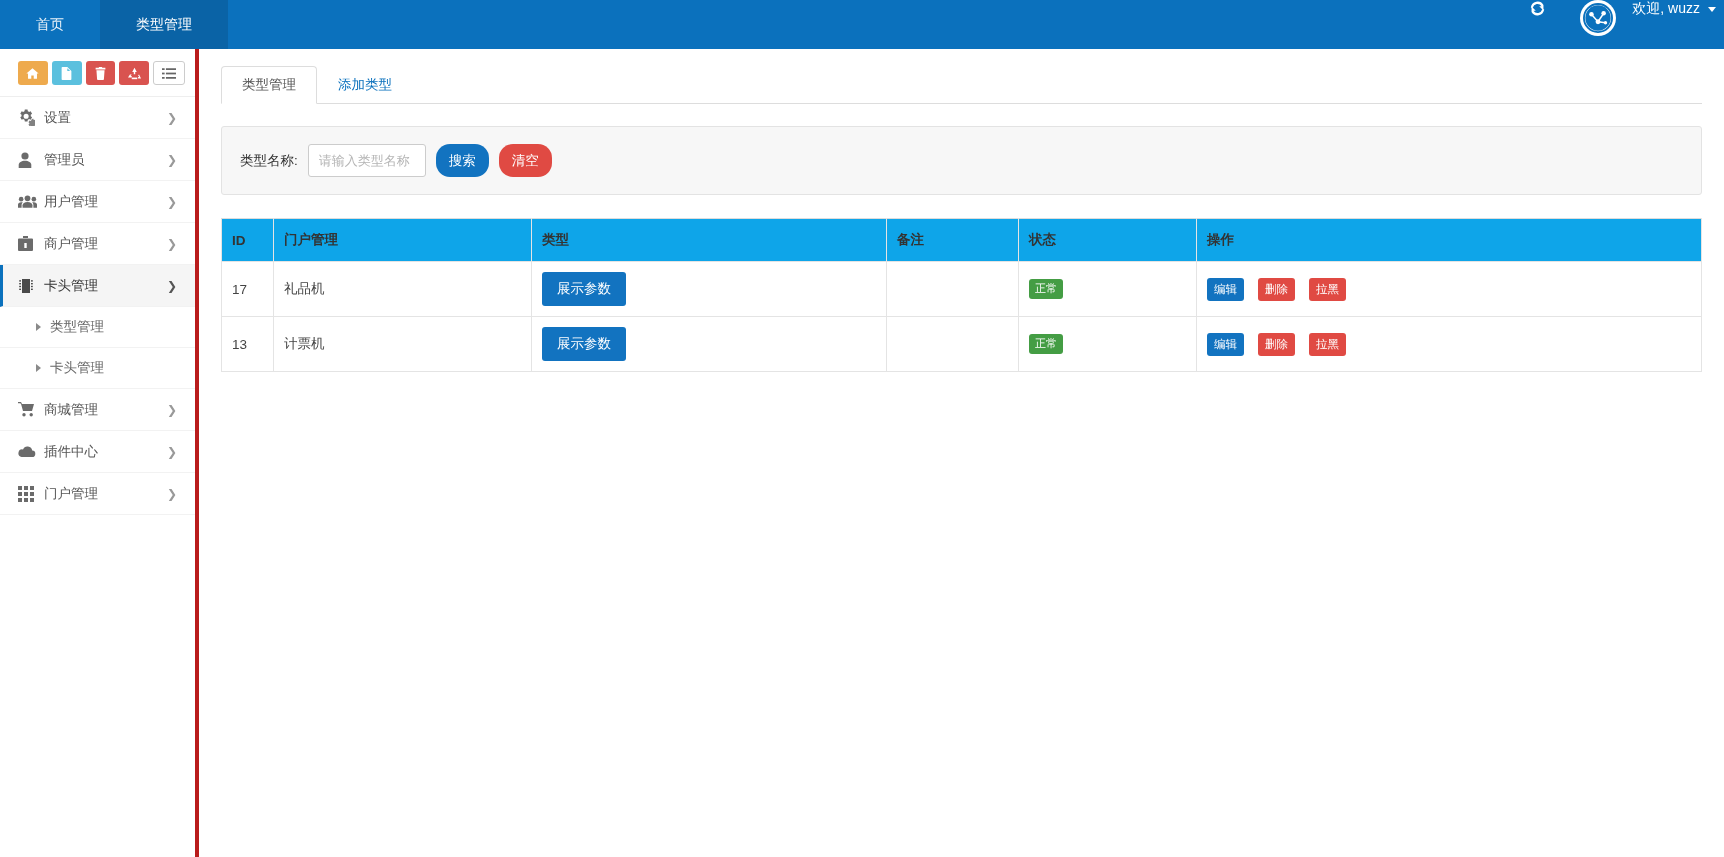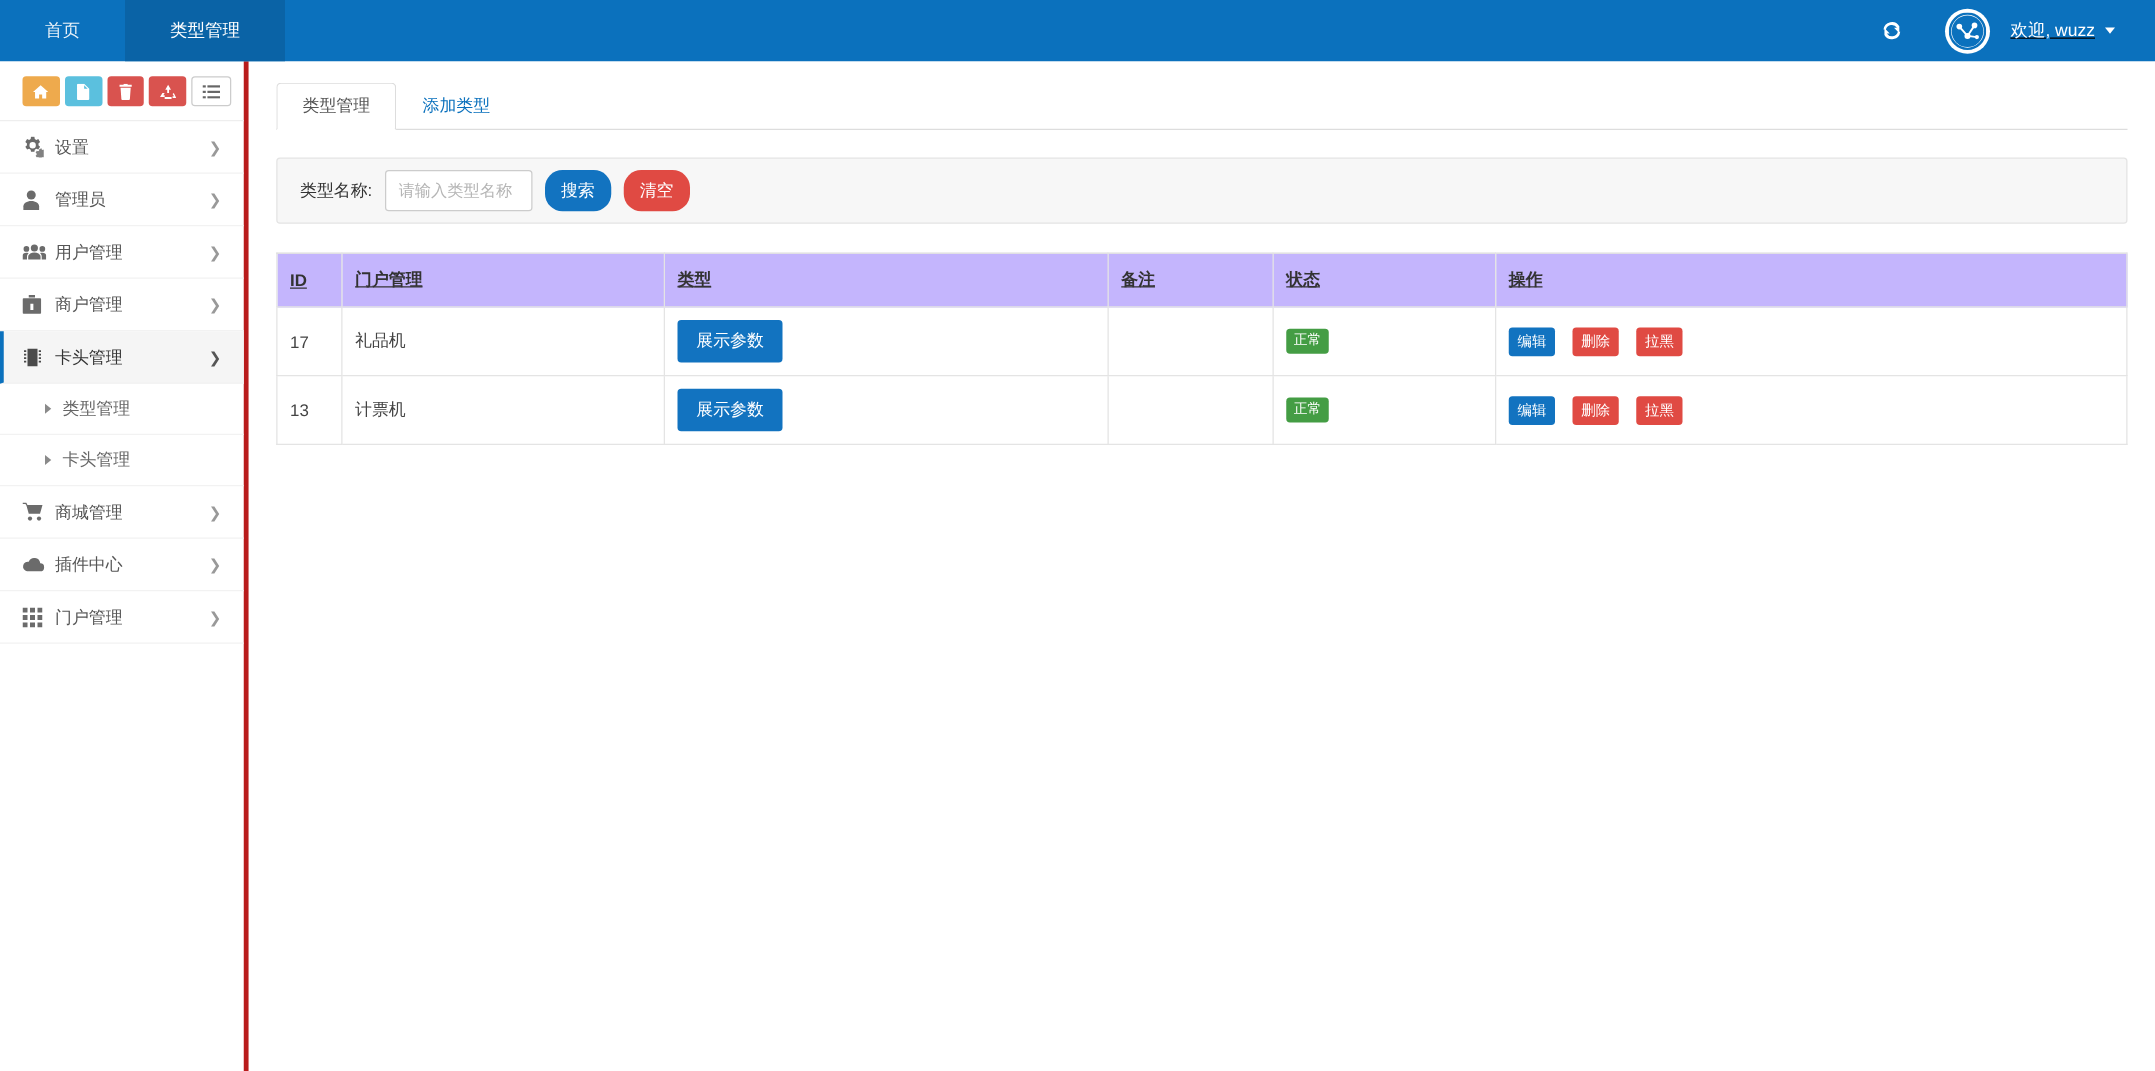--- a/index.html
+++ b/index.html
@@ -39,24 +39,23 @@
     cursor: pointer;
     background: transparent;
   }
   .nav-item.active {
     background: #0a63a6;
     color: #ffffff;
   }
   .nav-right {
     margin-left: auto;
     display: flex;
-    align-items: center;
-    padding-right: 32px;
+    align-items: flex-start;
+    padding-right: 8px;
     gap: 16px;
-    text-decoration: underline;
   }
   .refresh-icon {
     color: #ffffff;
     font-size: 17px;
     cursor: pointer;
     display: flex;
     align-items: center;
     margin-right: 18px;
   }
   .avatar {
@@ -197,21 +196,21 @@
 
   .search-panel {
     margin-top: 22px;
     background: #f7f7f7;
     border: 1px solid #e3e3e3;
     border-radius: 3px;
     padding: 16px 18px;
     display: flex;
     align-items: center;
     gap: 0;
-    height: 53px;
+    height: 69px;
   }
   .search-label {
     font-size: 13.5px;
     color: #333333;
     margin-right: 10px;
     white-space: nowrap;
   }
   .search-input {
     width: 118px;
     height: 33px;
@@ -248,23 +247,22 @@
     table-layout: fixed;
   }
   table.grid th {
     text-align: left;
     font-size: 13.5px;
     color: #333333;
     font-weight: bold;
     padding: 12px 10px;
     border: 1px solid #e4e4e4;
     border-top: 1px solid #dcdcdc;
-    background: #c4b5fd;
+    background: #0ea5e9;
     height: 35px;
-    text-decoration: underline;
   }
   table.grid td {
     font-size: 13.5px;
     color: #444444;
     padding: 10px 10px;
     border: 1px solid #e4e4e4;
     height: 51px;
     vertical-align: middle;
   }
   .col-id     { width: 52px; }

